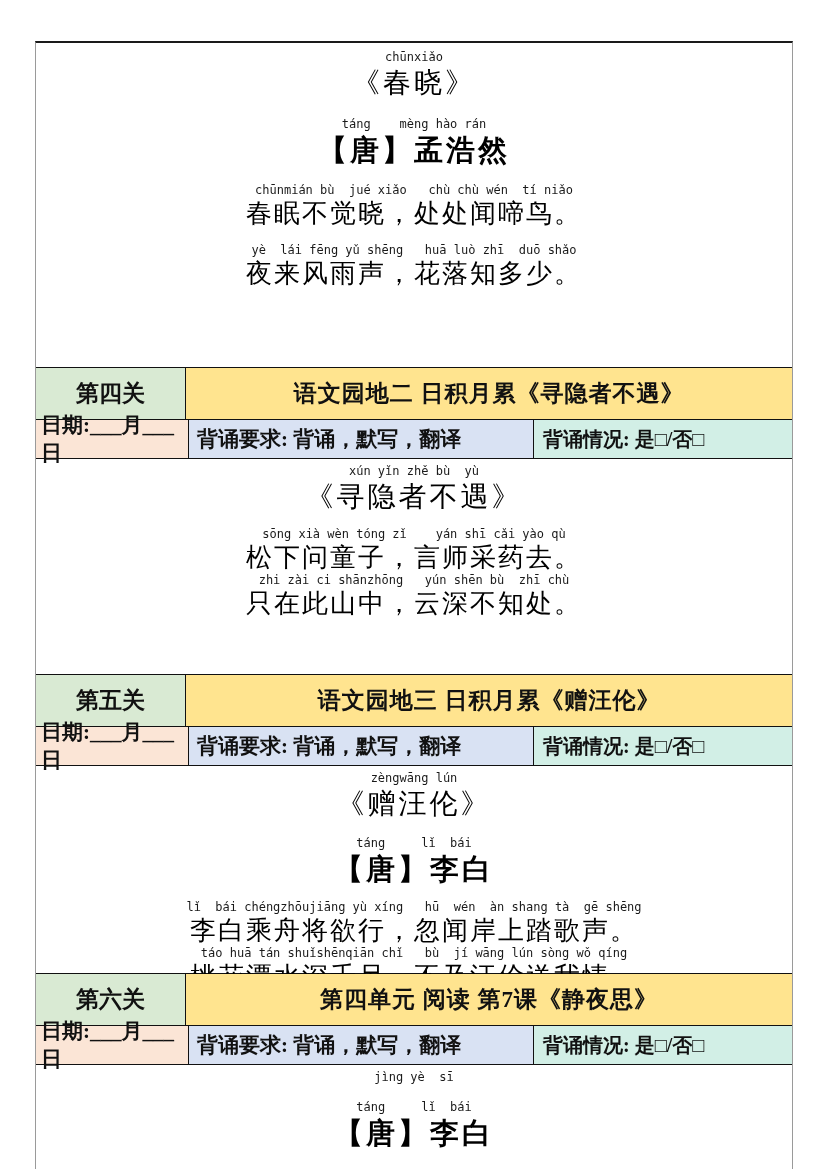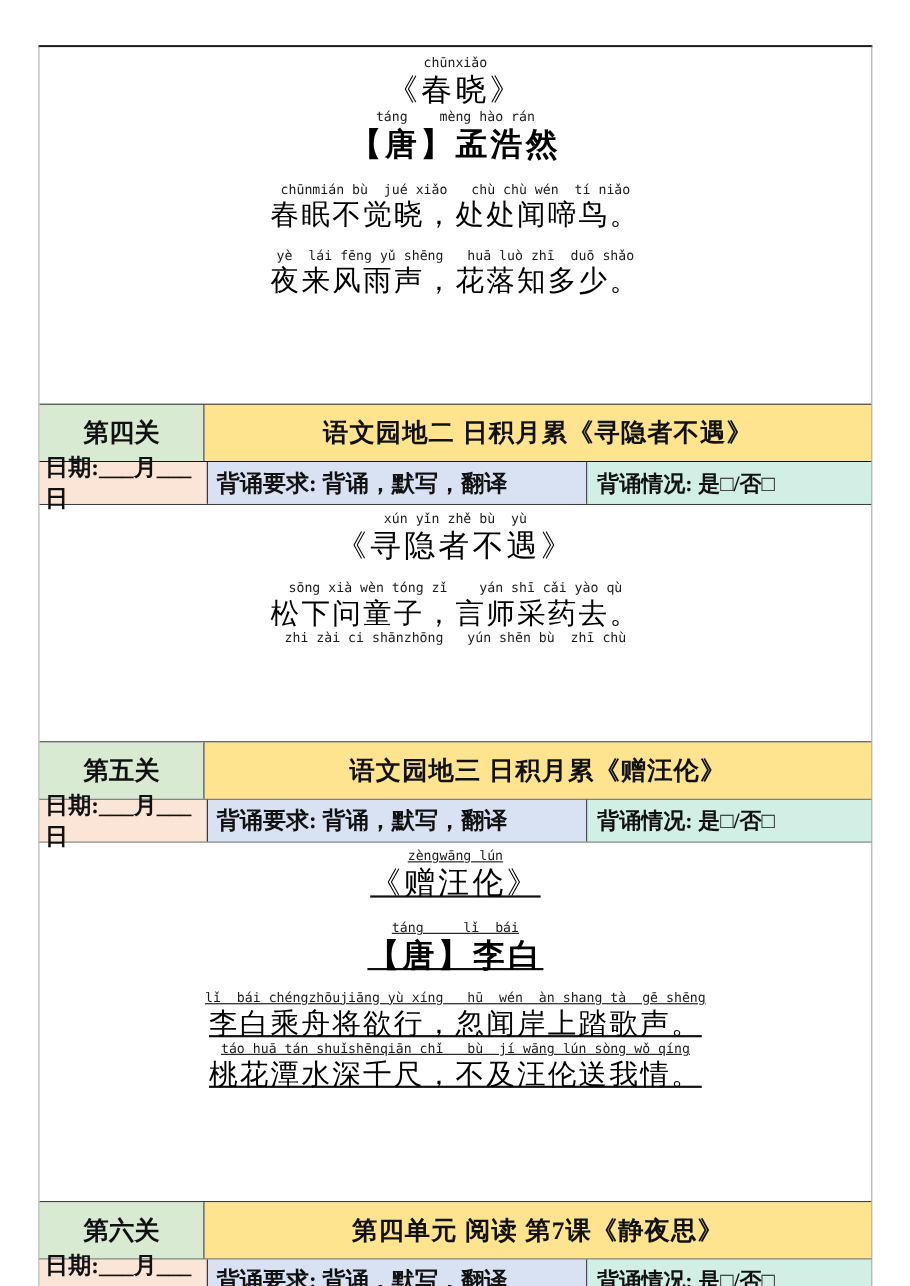--- a/index.html
+++ b/index.html
@@ -18,33 +18,33 @@
   }
   .row{display:flex;box-sizing:border-box;width:100%;}
   
   .poem-cell{
     flex-direction:column;align-items:center;background:#fff;
     border-bottom:1.5px solid #111;
   }
   .poem-cell.last{border-bottom:1px solid #aaa;}
   .h262{height:325px;padding-top:8px;}
   .h195{height:216px;padding-top:6px;}
-  .h261{height:327px;padding-top:6px;text-decoration:underline;}
+  .h261{height:208px;padding-top:6px;}
   .h126{height:126px;padding-top:6px;}
   .ruby{display:flex;flex-direction:column;align-items:center;}
   .py{
     font-family:"DejaVu Sans Mono",monospace;
     font-size:12px;line-height:1.15;white-space:pre;color:#1a1a1a;
   }
   .zh{
     font-size:26px;line-height:1.25;letter-spacing:2px;white-space:pre;color:#000;
   }
   .zh-t{font-size:28px;letter-spacing:3px;}
   .zh-a{font-size:29px;font-weight:bold;letter-spacing:3px;}
-  .gap18{} .gap16{margin-top:16px;} .gap14{margin-top:14px;} .gap12{margin-top:0;}
+  .gap18{margin-top:18px;} .gap16{margin-top:16px;} .gap14{margin-top:14px;} .gap12{margin-top:0;}
   
   .bar{height:52px;border-bottom:1.5px solid #111;}
   .cell{box-sizing:border-box;display:flex;align-items:center;}
   .level{
     width:150px;background:#d9ead3;justify-content:center;
     font-weight:bold;font-size:23px;border-right:1.5px solid #111;
   }
   .stitle{
     flex:1;background:#ffe48f;justify-content:center;
     font-weight:bold;font-size:23px;letter-spacing:1px;
@@ -102,20 +102,21 @@
       <div class="ruby">
         <span class="py">xún yǐn zhě bù  yù</span>
         <span class="zh zh-t">《寻隐者不遇》</span>
       </div>
       <div class="ruby gap14">
         <span class="py">sōng xià wèn tóng zǐ    yán shī cǎi yào qù</span>
         <span class="zh">松下问童子，言师采药去。</span>
       </div>
       <div class="ruby gap12">
         <span class="py">zhi zài ci shānzhōng   yún shēn bù  zhī chù</span>
+        <span class="zh">只在此山中，云深不知处。</span>
       </div>
     </div>
 
     <div class="row bar">
       <div class="cell level">第五关</div>
       <div class="cell stitle">语文园地三 日积月累《赠汪伦》</div>
     </div>
     <div class="row meta">
       <div class="cell date">日期:___月___日</div>
       <div class="cell req">背诵要求: 背诵，默写，翻译</div>

